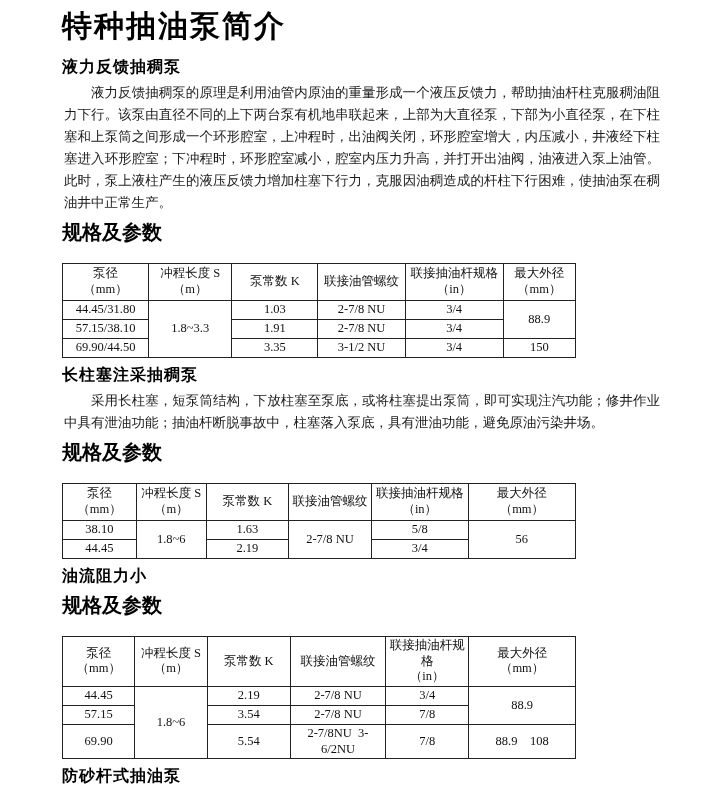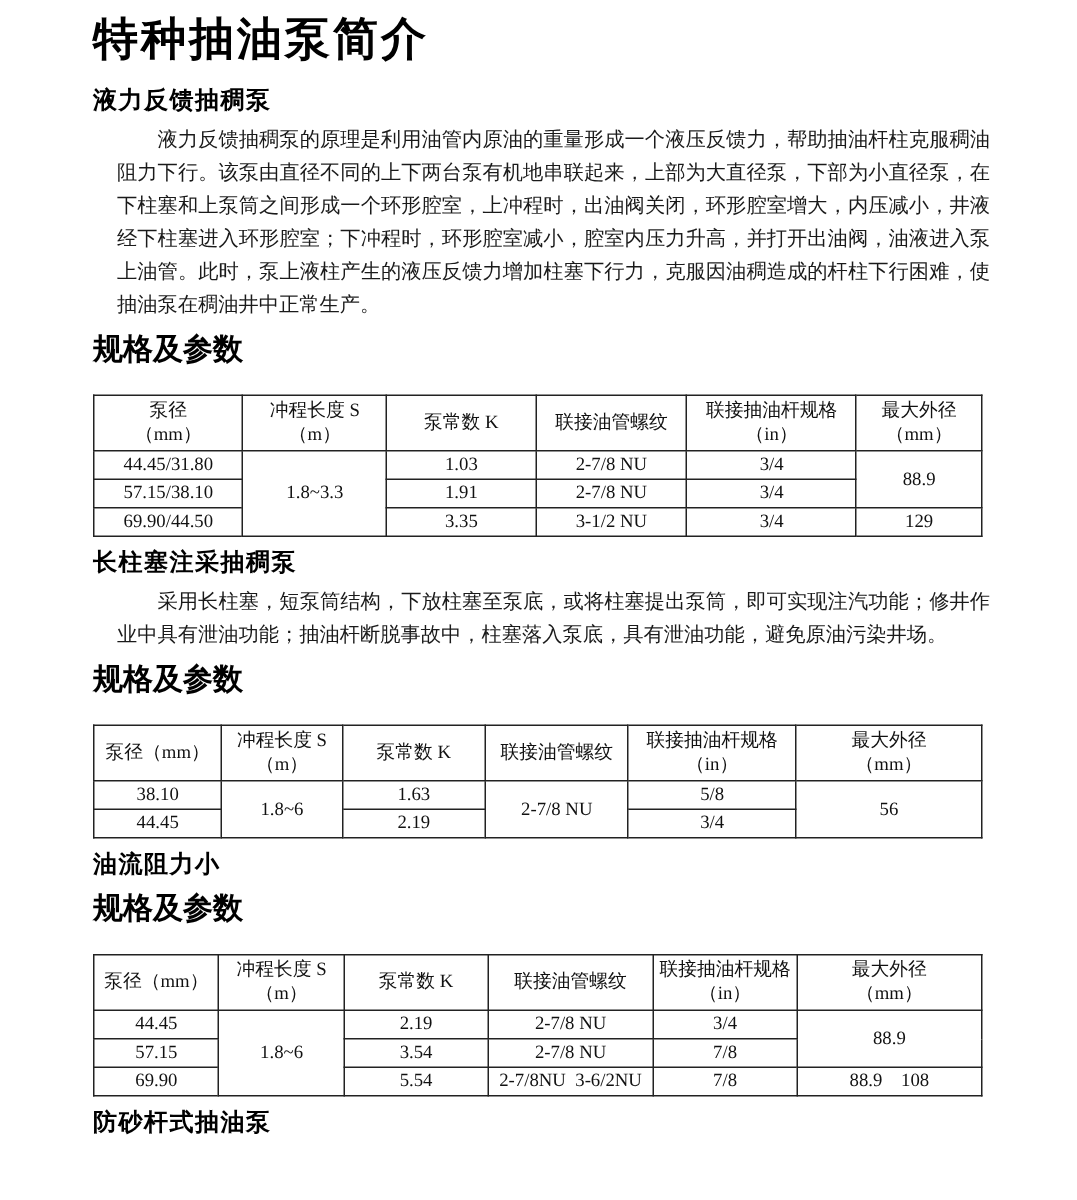--- a/index.html
+++ b/index.html
@@ -24,34 +24,34 @@
   h2.sec-heading {
     font-size: 16px;
     font-weight: bold;
     margin: 7px 0 4px 0;
     letter-spacing: 1px;
     color: #000;
   }
   p.sec-body {
     font-size: 13.5px;
     line-height: 22px;
-    margin: 2px 0 2px 16px;
+    margin: 2px 0 2px 2px;
     text-align: justify;
     text-indent: 2em;
     color: #1a1a1a;
   }
   h3.spec-label {
     font-size: 20px;
     font-weight: bold;
     margin: 5px 0 5px 0;
     color: #000;
   }
   table.spec-table {
     border-collapse: collapse;
-    width: 593px;
+    width: 514px;
     table-layout: fixed;
     font-size: 12.5px;
     margin: 17px 0 4px 0;
     color: #111;
   }
   table.spec-table th, table.spec-table td {
     border: 1px solid #222;
     text-align: center;
     vertical-align: middle;
     padding: 1px 2px;
@@ -109,21 +109,21 @@
           <td>57.15/38.10</td>
           <td>1.91</td>
           <td>2-7/8 NU</td>
           <td>3/4</td>
         </tr>
         <tr>
           <td>69.90/44.50</td>
           <td>3.35</td>
           <td>3-1/2 NU</td>
           <td>3/4</td>
-          <td>129</td>
+          <td>150</td>
         </tr>
       </tbody>
     </table>
   </section>
 
   <section>
     <h2 class="sec-heading">长柱塞注采抽稠泵</h2>
     <p class="sec-body">采用长柱塞，短泵筒结构，下放柱塞至泵底，或将柱塞提出泵筒，即可实现注汽功能；修井作业中具有泄油功能；抽油杆断脱事故中，柱塞落入泵底，具有泄油功能，避免原油污染井场。</p>
     <h3 class="spec-label">规格及参数</h3>
     <table class="spec-table">

